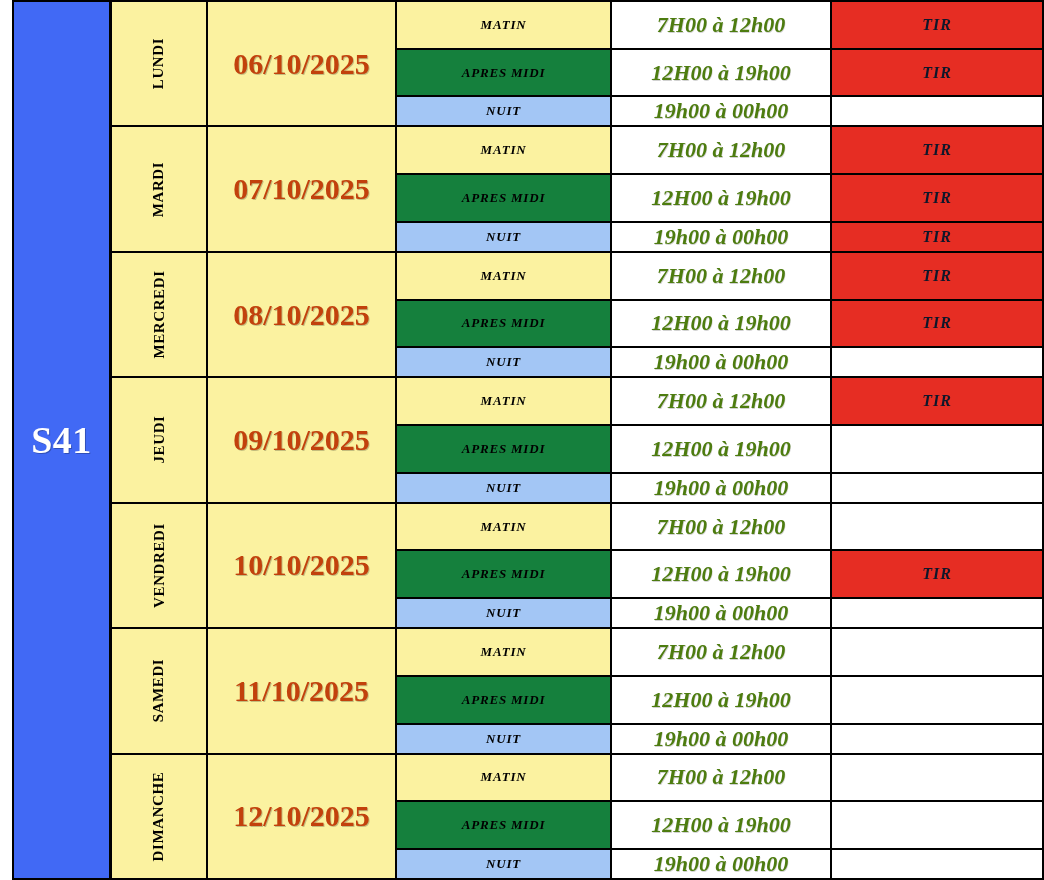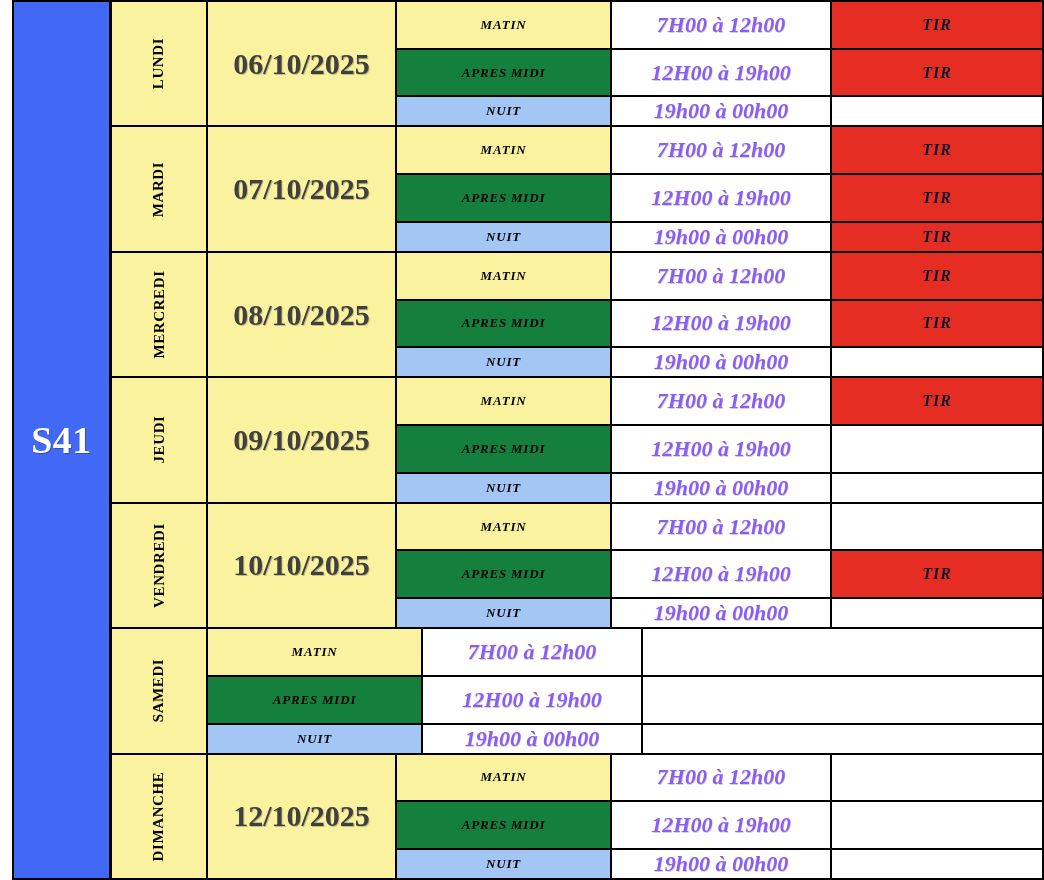--- a/index.html
+++ b/index.html
@@ -87,21 +87,21 @@
     width: 189px;
     min-width: 189px;
     background: #fbf2a0;
     border-right: 2px solid #000000;
     box-sizing: border-box;
     display: flex;
     align-items: center;
     justify-content: center;
     font-size: 30px;
     font-weight: bold;
-    color: #404040;
+    color: #c2410c;
     text-shadow: 1px 1px 0 rgba(0,0,0,0.22);
   }
 
   .shifts {
     flex: 1 1 auto;
     display: flex;
     flex-direction: column;
     min-width: 0;
   }
 
@@ -139,21 +139,21 @@
     width: 220px;
     min-width: 220px;
     background: #ffffff;
     border-right: 2px solid #000000;
     box-sizing: border-box;
     display: flex;
     align-items: center;
     justify-content: center;
     font-size: 22px;
     font-weight: bold;
-    color: #8b5cf6;
+    color: #4d7c0f;
     text-shadow: 0.6px 0.6px 0 rgba(0,0,0,0.18);
     white-space: nowrap;
   }
 
   .shift-assign {
     flex: 1 1 auto;
     background: #ffffff;
     box-sizing: border-box;
     display: flex;
     align-items: center;
@@ -288,20 +288,21 @@
             <div class="shift-label bg-nuit">NUIT</div>
             <div class="shift-time">19h00 à 00h00</div>
             <div class="shift-assign"></div>
           </div>
         </div>
       </div>
       <div class="day-row">
         <div class="day-name">
           <span>SAMEDI</span>
         </div>
+        <div class="day-date">11/10/2025</div>
         <div class="shifts">
           <div class="shift-row shift-matin">
             <div class="shift-label bg-matin">MATIN</div>
             <div class="shift-time">7H00 à 12h00</div>
             <div class="shift-assign"></div>
           </div>
           <div class="shift-row shift-apres">
             <div class="shift-label bg-apres">APRES  MIDI</div>
             <div class="shift-time">12H00 à 19h00</div>
             <div class="shift-assign"></div>

